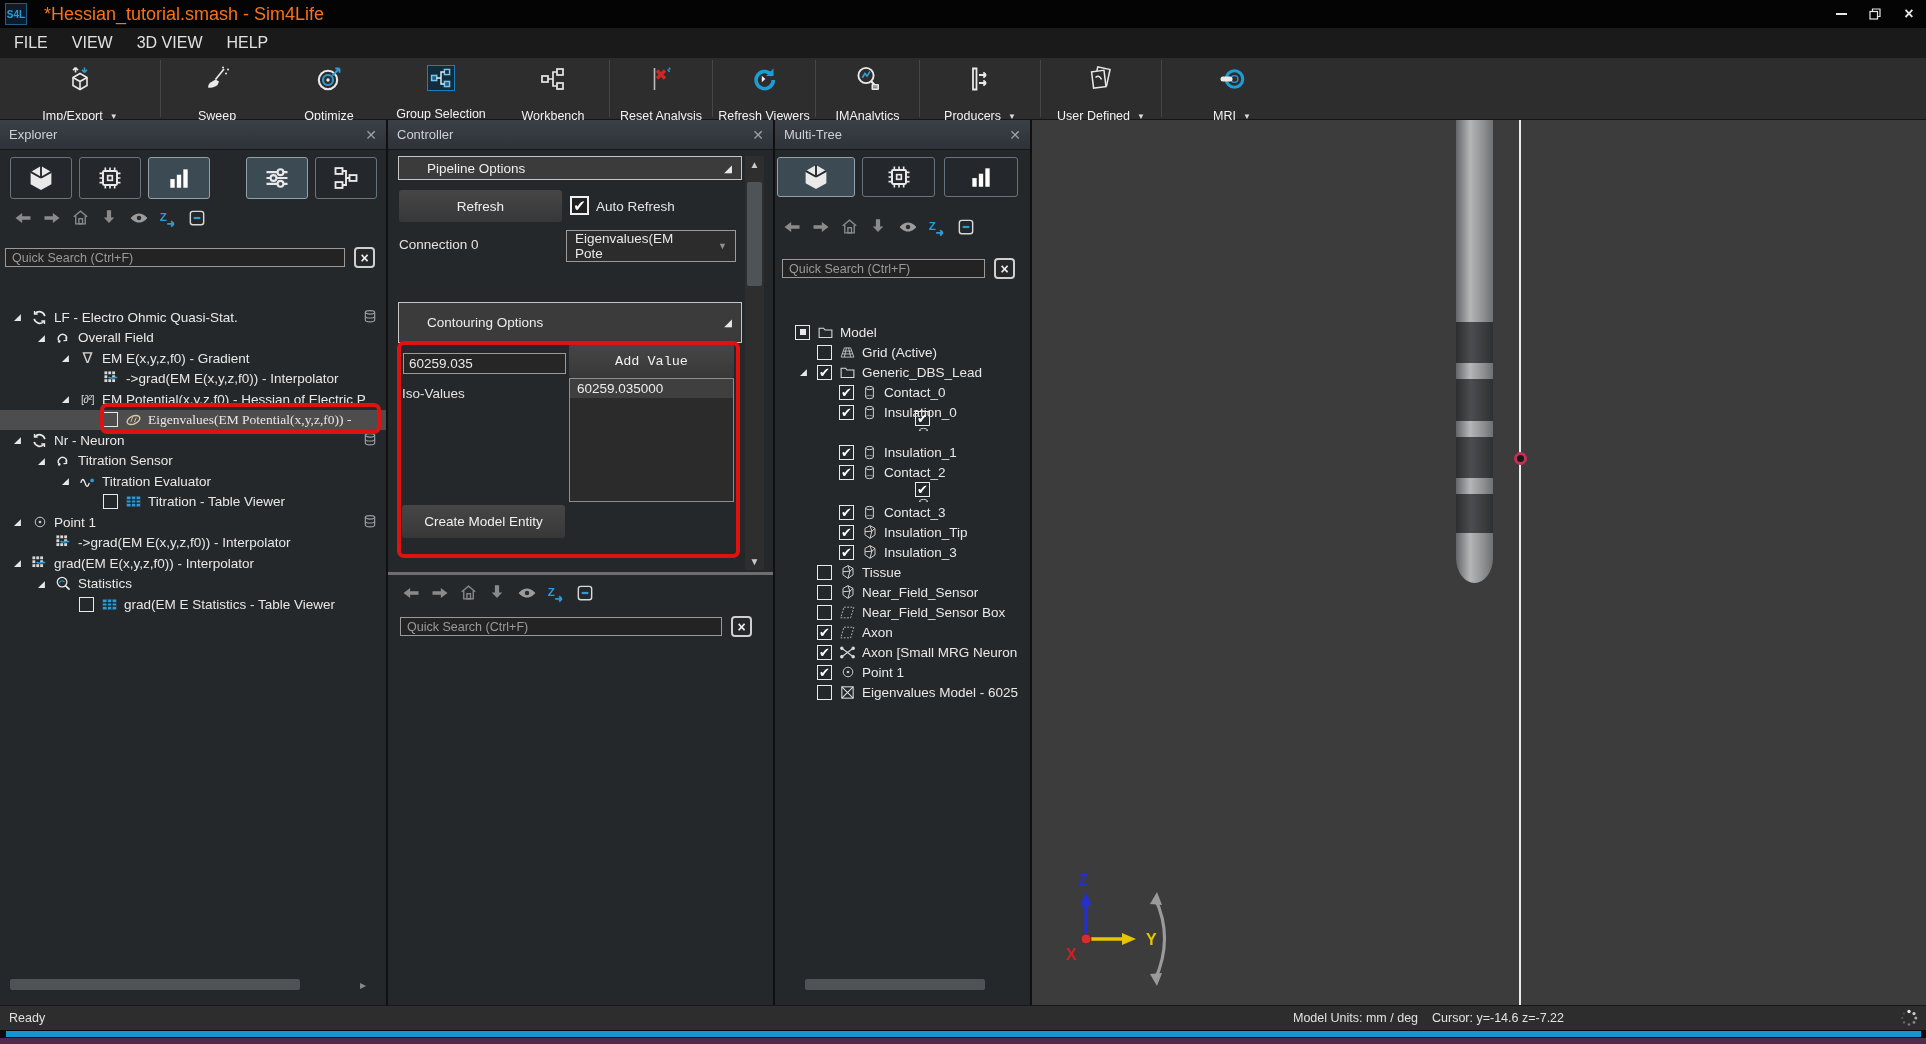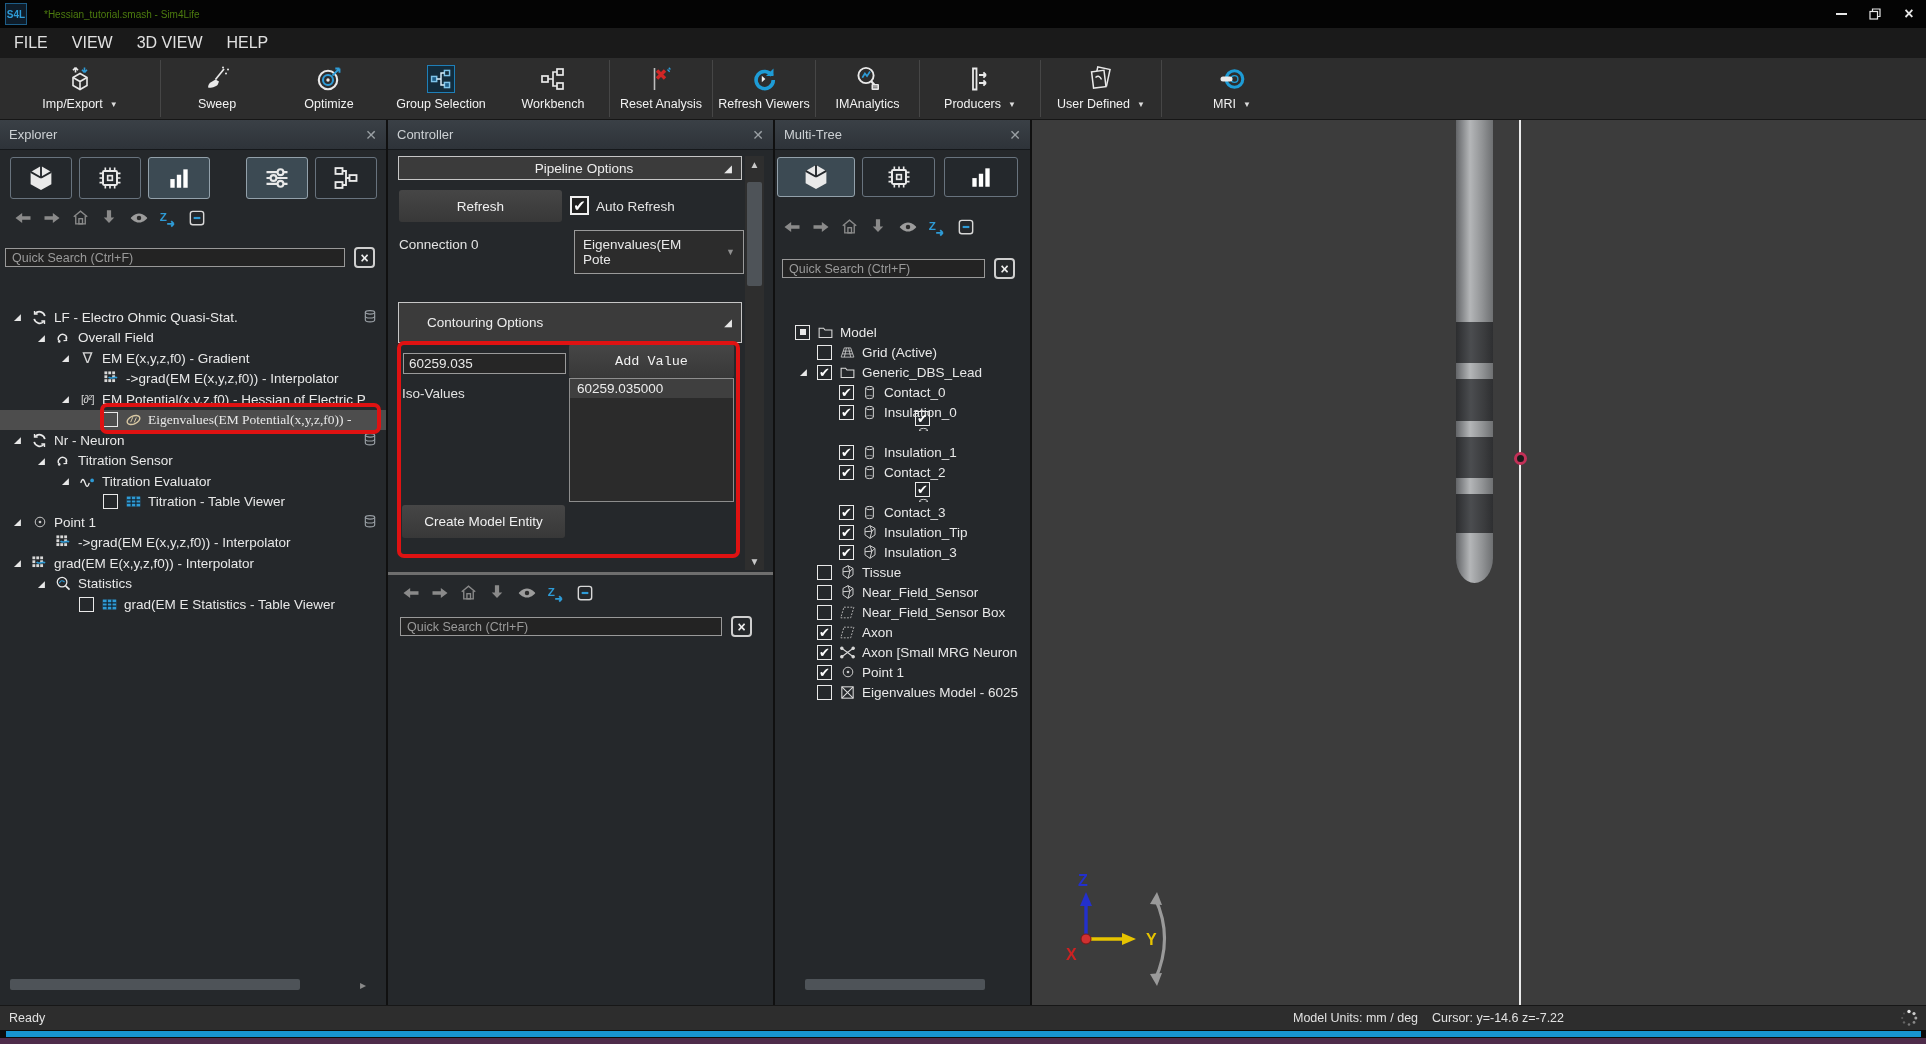--- a/index.html
+++ b/index.html
@@ -4,33 +4,33 @@
 <style>
   * { margin:0; padding:0; box-sizing:border-box; }
   html,body { width:1926px; height:1044px; overflow:hidden; background:#1c1c1c;
     font-family:"Liberation Sans", sans-serif; color:#e6e6e6; }
   svg { display:block; }
 
   
   .titlebar { height:28px; background:#040404; display:flex; align-items:center; }
   .app-icon { width:22px; height:22px; margin:3px 5px; background:#0e1c29; border:1px solid #1d5d87;
     color:#2e9bd6; font-weight:bold; font-size:10px; display:flex; align-items:center; justify-content:center; }
-  .win-title { margin-left:12px; font-size:10px; color:#4d7c0f; }
+  .win-title { margin-left:12px; font-size:18px; color:#f97316; }
   .win-controls { margin-left:auto; display:flex; height:100%; }
   .win-btn { width:34px; height:100%; display:flex; align-items:center; justify-content:center; color:#e8e8e8; }
   .min-glyph { width:11px; height:2px; background:#e8e8e8; }
   .close-glyph { font-size:16px; font-weight:bold; line-height:1; }
 
   
   .menubar { height:30px; background:#1a1a1a; display:flex; align-items:center; padding-left:2px; }
   .menu-item { font-size:16px; color:#e0e0e0; padding:0 12px; height:100%; display:flex; align-items:center; }
 
   
   .toolbar { height:62px; background:#2d2d2d; display:flex; align-items:stretch; border-bottom:1px solid #161616; }
-  .tb-btn { display:flex; flex-direction:column; align-items:center; justify-content:flex-start; padding-top:7px; gap:4px; }
+  .tb-btn { display:flex; flex-direction:column; align-items:center; justify-content:flex-start; padding-top:7px; gap:16px; }
   .tb-ic { width:28px; height:28px; display:flex; align-items:center; justify-content:center; }
   .tb-ic.hl { border:1px solid #1e7fb8; background:#132c3c; }
   .tb-label { font-size:12.5px; color:#f2f2f2; display:flex; align-items:center; gap:7px; white-space:nowrap; }
   .tb-caret { font-size:8px; color:#dcdcdc; }
   .tb-sep { width:1px; background:#464646; margin:2px 0; }
 
   
   .main { display:flex; height:885px; background:#1f1f1f; }
   .panel { position:relative; background:#25282b; border-right:2px solid #101010; overflow:hidden; flex:none; }
   .panel-title { height:30px; background:linear-gradient(#3a4046,#2e3339); color:#ccd0d3; font-size:13px;
@@ -610,31 +610,31 @@
       <span class="harrow" style="left:356px;">▸</span>
     </div>
   </div>
 
   <div class="panel" style="width:387px;">
     <div class="panel-title">
       <span>Controller</span>
       <span class="panel-close">✕</span>
     </div>
 
-    <div class="section-hdr" style="left:10px; top:36px; width:344px; height:24px;justify-content:center;">
+    <div class="section-hdr" style="left:10px; top:36px; width:344px; height:24px;">
       <span>Pipeline Options</span>
       <span class="hdr-tri">◢</span>
     </div>
     <div class="cbtn" style="left:11px; top:70px; width:163px; height:32px;">
       <span>Refresh</span>
     </div>
     <div class="big-cb" style="left:182px; top:76px;"></div>
     <div class="ctl-label" style="left:208px; top:79px;">Auto Refresh</div>
     <div class="ctl-label" style="left:11px; top:117px;">Connection 0</div>
-    <div class="dropdown" style="left:186px; top:110px; width:170px; height:44px;gap:24px;">
+    <div class="dropdown" style="left:178px; top:110px; width:170px; height:32px;gap:24px;">
       <span>Eigenvalues(EM Pote</span>
       <span class="dd-caret">▼</span>
     </div>
 
     <div class="section-hdr" style="left:10px; top:182px; width:344px; height:41px;">
       <span>Contouring Options</span>
       <span class="hdr-tri">◢</span>
     </div>
 
     <input class="text-input" style="left: 15px; top: 233px; width: 163px; height: 21px;" value="60259.035">

